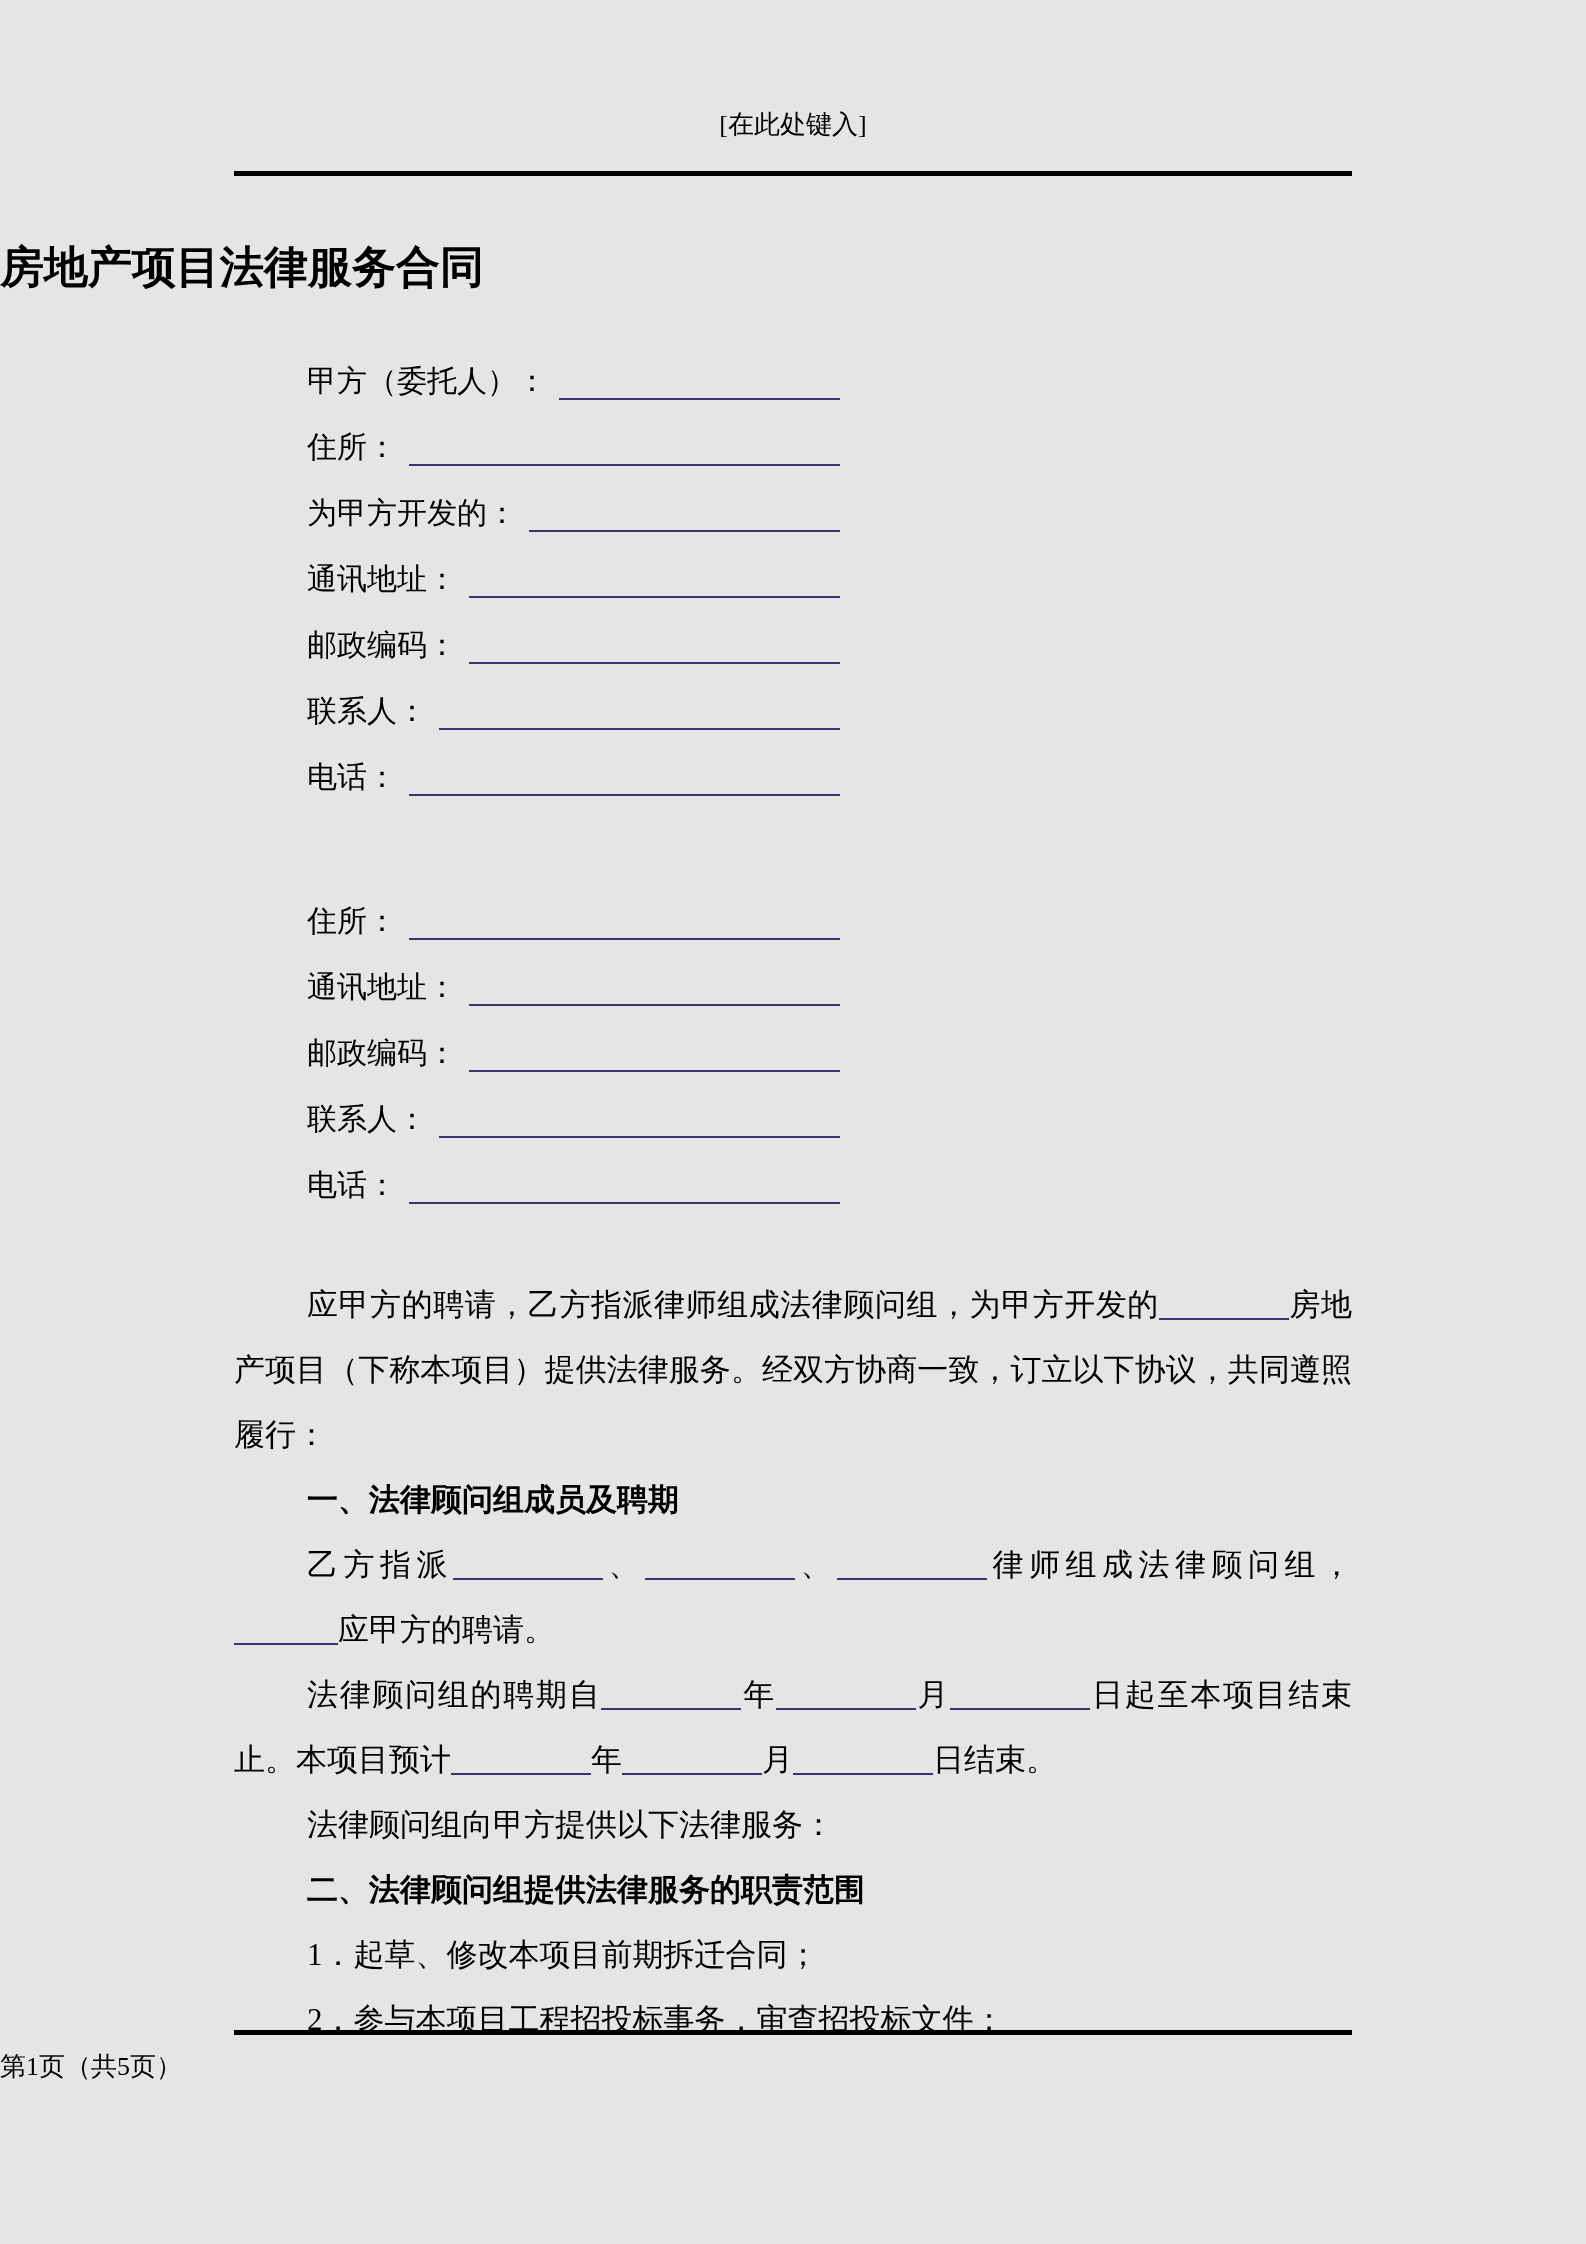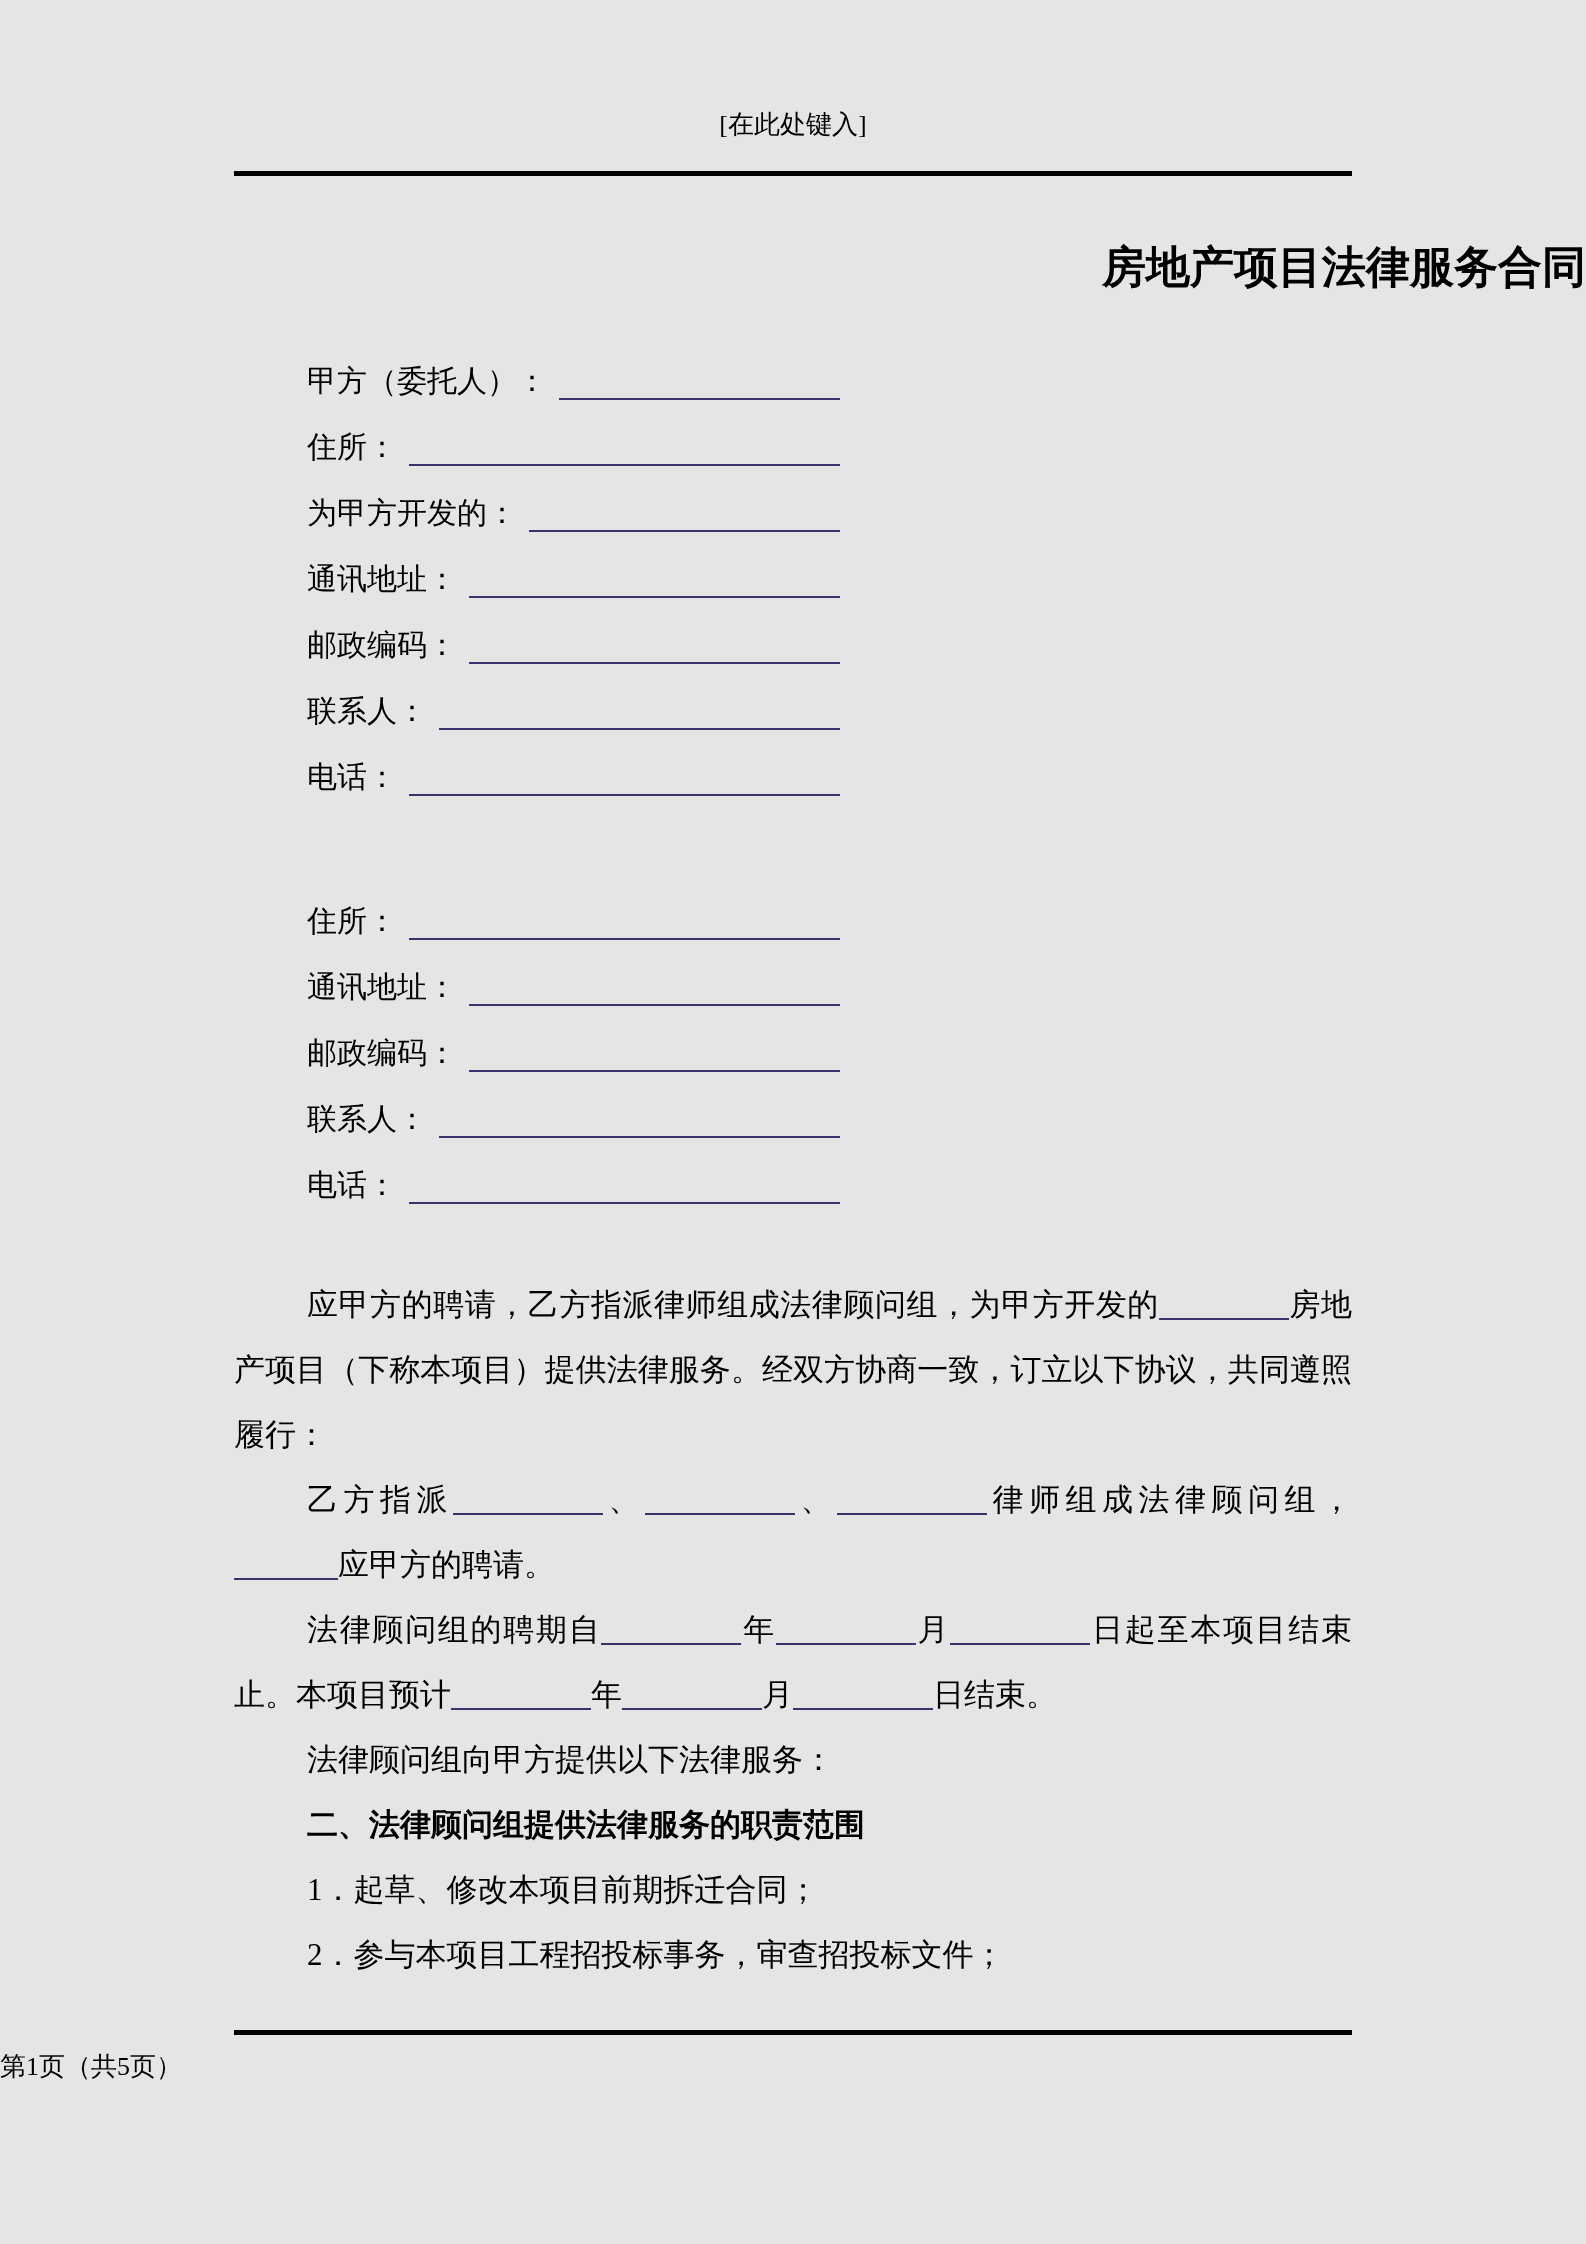--- a/index.html
+++ b/index.html
@@ -26,21 +26,21 @@
   }
   .hdr-rule{
     position:absolute;
     top:171px; left:234px; width:1118px; height:5px;
     background:#000000;
   }
   
   .doc-title{
     position:absolute;
     top:238px; left:0; width:100%;
-    text-align:right;
+    text-align:left;
     font-size:44px; font-weight:bold; line-height:60px;
   }
   
   .fields{
     position:absolute;
     left:234px;
     width:606px;
   }
   .fields.block-a{top:362px;}
   .fields.block-b{top:902px;}
@@ -150,20 +150,21 @@
       <span class="fblank"></span>
     </div>
     <div class="frow">
       <span class="flabel">电话：</span>
       <span class="fblank"></span>
     </div>
   </div>
 
   <div class="bodytext">
     <p class="para"><span>应甲方的聘请，乙方指派律师组成法律顾问组，为甲方开发的</span><span class="u" style="width: 130px;"></span><span>房地产项目（下称本项目）提供法律服务。经双方协商一致，订立以下协议，共同遵照履行：</span></p>
+    <p class="para heading"><span>一、法律顾问组成员及聘期</span></p>
     <p class="para"><span>乙方指派</span><span class="u" style="width: 150px;"></span><span>、</span><span class="u" style="width: 150px;"></span><span>、</span><span class="u" style="width: 150px;"></span><span>律师组成法律顾问组，</span><span class="u" style="width: 104px;"></span><span>应甲方的聘请。</span></p>
     <p class="para"><span>法律顾问组的聘期自</span><span class="u" style="width: 140px;"></span><span>年</span><span class="u" style="width: 140px;"></span><span>月</span><span class="u" style="width: 140px;"></span><span>日起至本项目结束止。本项目预计</span><span class="u" style="width: 140px;"></span><span>年</span><span class="u" style="width: 140px;"></span><span>月</span><span class="u" style="width: 140px;"></span><span>日结束。</span></p>
     <p class="para"><span>法律顾问组向甲方提供以下法律服务：</span></p>
     <p class="para heading"><span>二、法律顾问组提供法律服务的职责范围</span></p>
     <p class="para"><span>1．起草、修改本项目前期拆迁合同；</span></p>
     <p class="para"><span>2．参与本项目工程招投标事务，审查招投标文件；</span></p>
   </div>
 
   <div class="ftr-rule"></div>
   <div class="ftr-text">第1页（共5页）</div>

